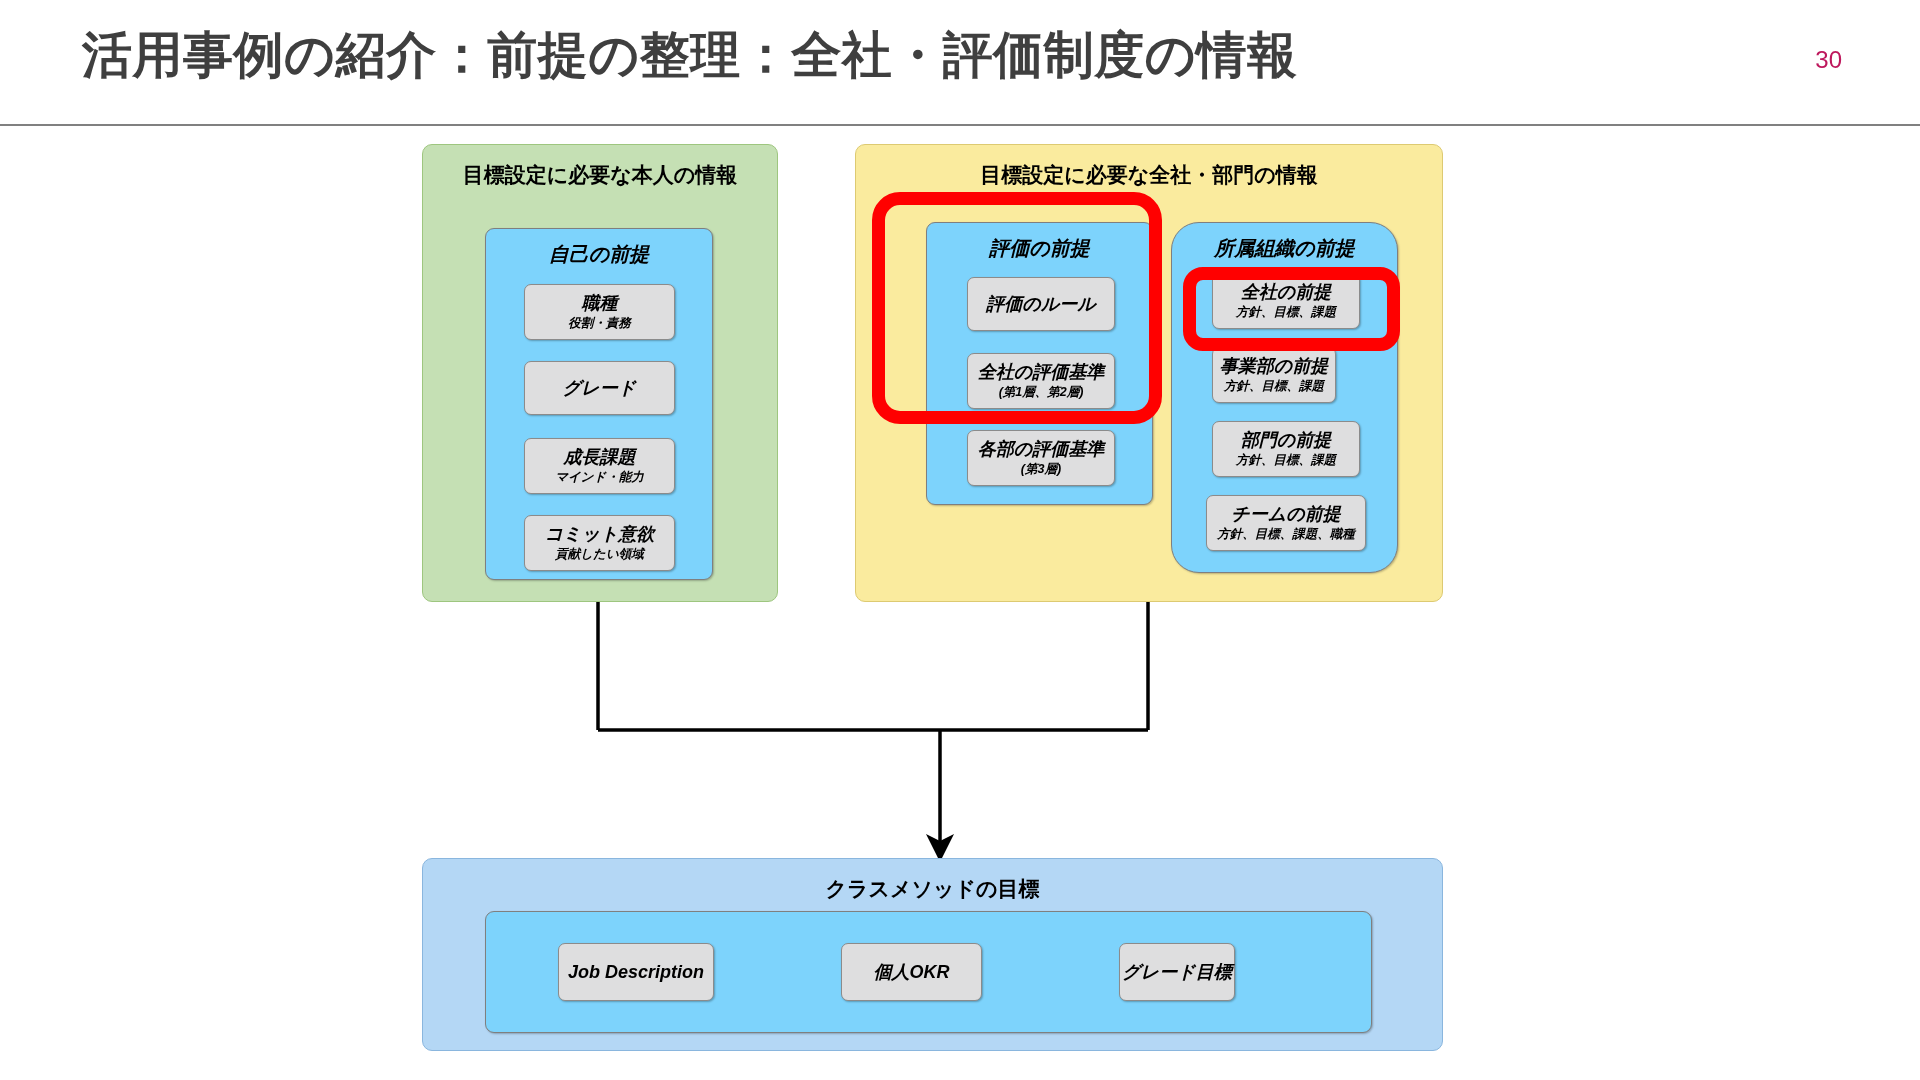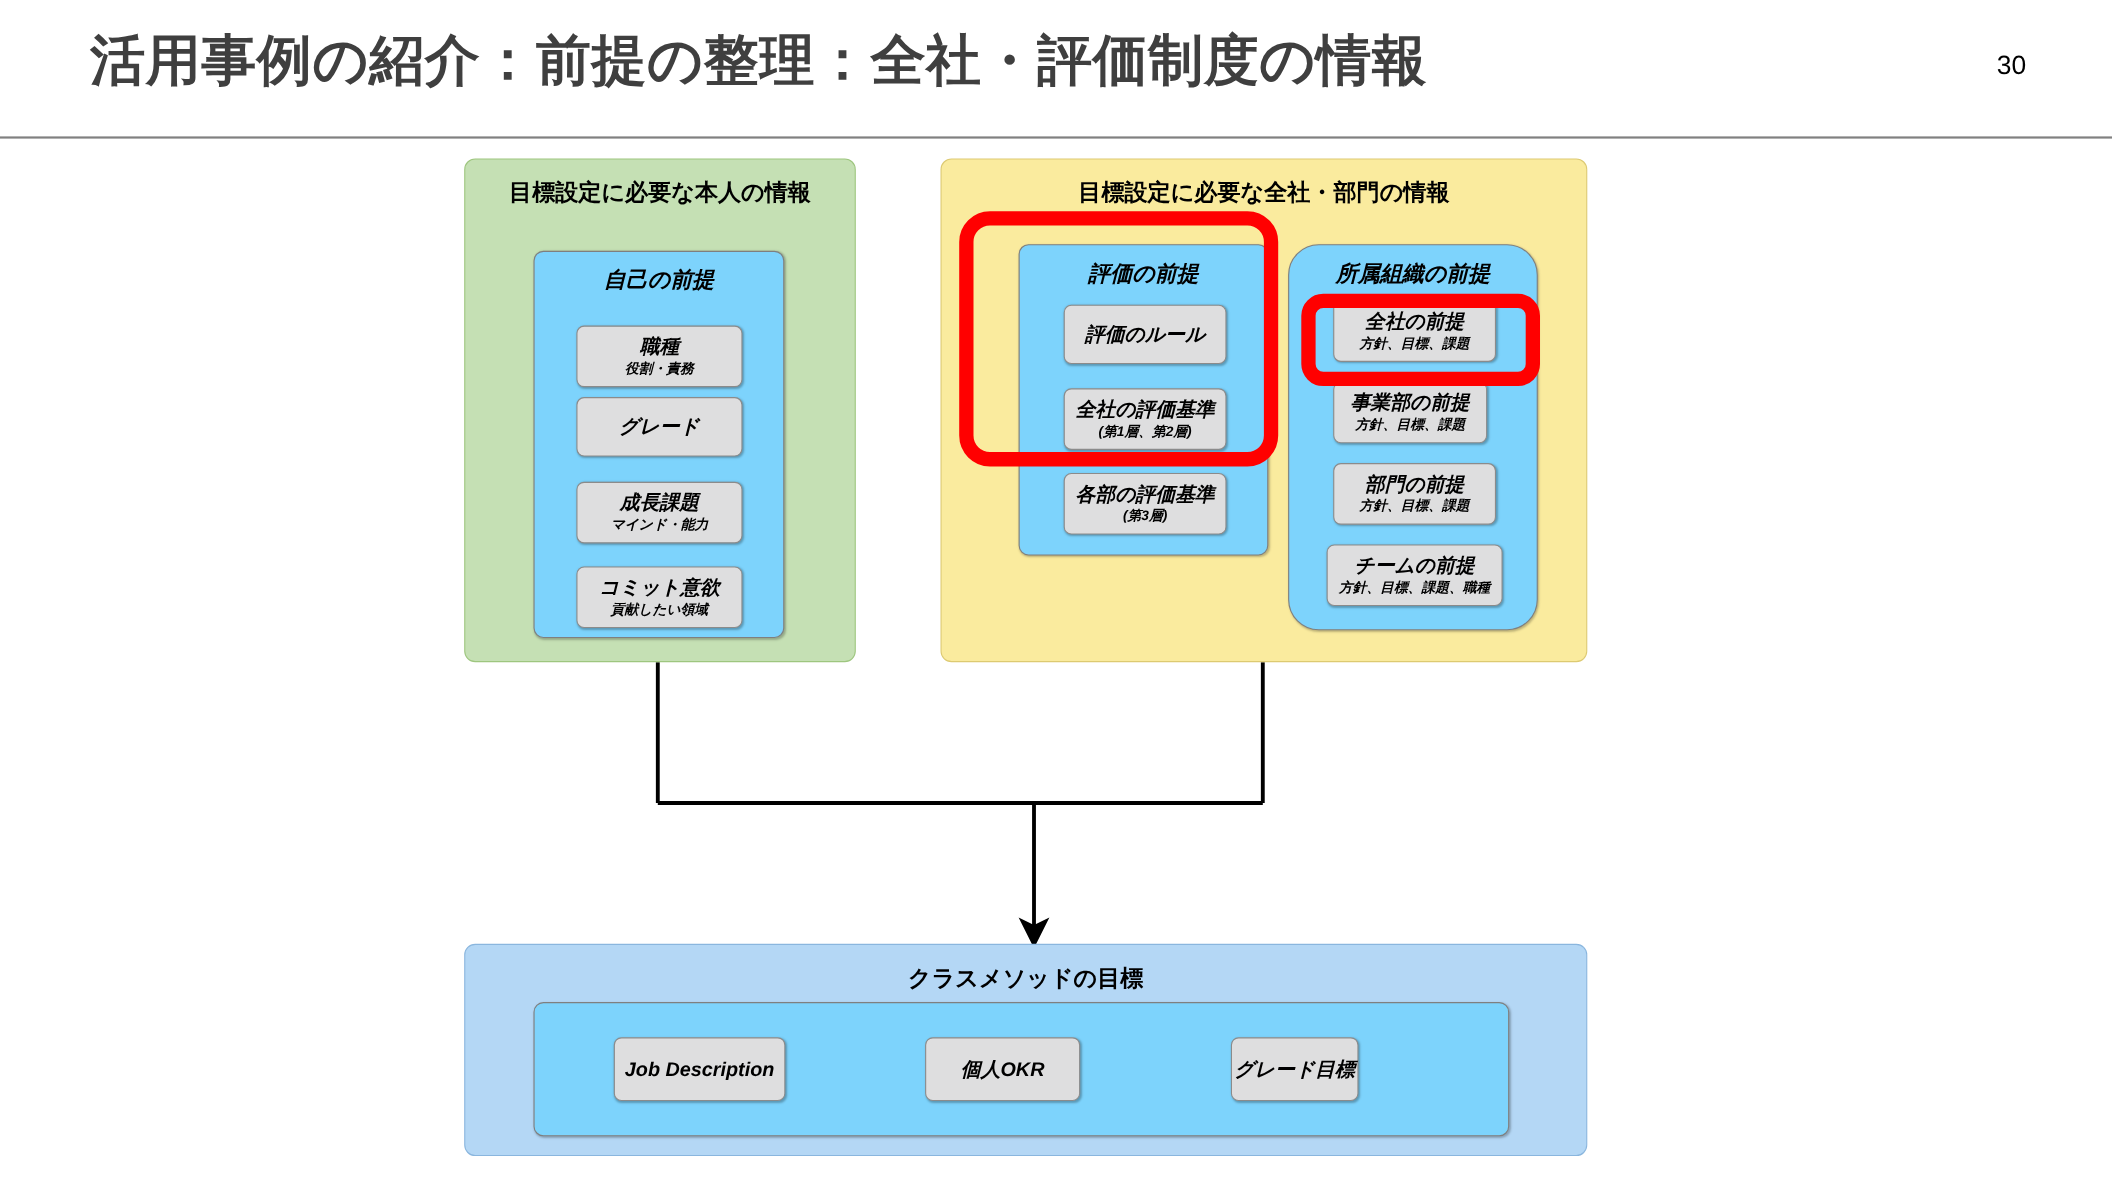--- a/index.html
+++ b/index.html
@@ -28,21 +28,21 @@
     font-size: 50px;
     font-weight: bold;
     color: #3f3f3f;
     letter-spacing: 0.5px;
     white-space: nowrap;
   }
   #page-number {
     position: absolute;
     right: 78px; top: 46px;
     font-size: 24px;
-    color: #000000;
+    color: #be185d;
   }
   #header-rule {
     position: absolute;
     left: 0; top: 124px;
     width: 1920px; height: 2px;
     background: #808080;
   }
 
   
   .panel {
@@ -191,21 +191,21 @@
   <path d="M 940 730 L 940 848" stroke="#000000" stroke-width="3.5" fill="none" marker-end="url(#arrowhead)"></path>
 </svg>
 
 <div class="panel" id="panel-self">
   <div class="panel-title">目標設定に必要な本人の情報</div>
 </div>
 
 <div class="card" id="card-self">
   <div class="card-title">自己の前提</div>
 
-  <div class="chip" style="left:38px; top:67px; width:151px; height:56px;">
+  <div class="chip" style="left:38px; top:55px; width:151px; height:56px;">
     <span class="chip-main">職種</span>
     <span class="chip-sub">役割・責務</span>
   </div>
 
   <div class="chip single" style="left:38px; top:132px; width:151px; height:54px;">
     <span class="chip-main">グレード</span>
   </div>
 
   <div class="chip" style="left:38px; top:209px; width:151px; height:56px;">
     <span class="chip-main">成長課題</span>
@@ -241,21 +241,21 @@
 </div>
 
 <div class="card" id="card-org">
   <div class="card-title">所属組織の前提</div>
 
   <div class="chip" style="left:40px; top:50px; width:148px; height:56px;">
     <span class="chip-main">全社の前提</span>
     <span class="chip-sub">方針、目標、課題</span>
   </div>
 
-  <div class="chip" style="left:40px; top:124px; width:140px; height:56px;">
+  <div class="chip" style="left:40px; top:124px; width:124px; height:56px;">
     <span class="chip-main">事業部の前提</span>
     <span class="chip-sub">方針、目標、課題</span>
   </div>
 
   <div class="chip" style="left:40px; top:198px; width:148px; height:56px;">
     <span class="chip-main">部門の前提</span>
     <span class="chip-sub">方針、目標、課題</span>
   </div>
 
   <div class="chip" style="left:34px; top:272px; width:160px; height:56px;">

